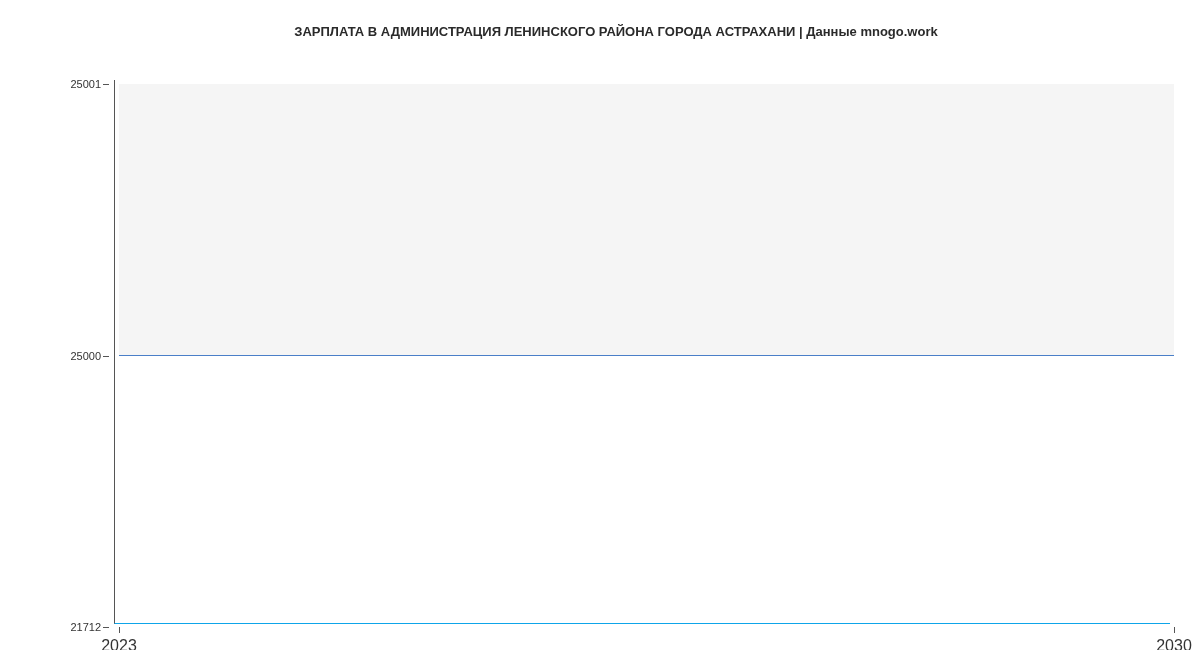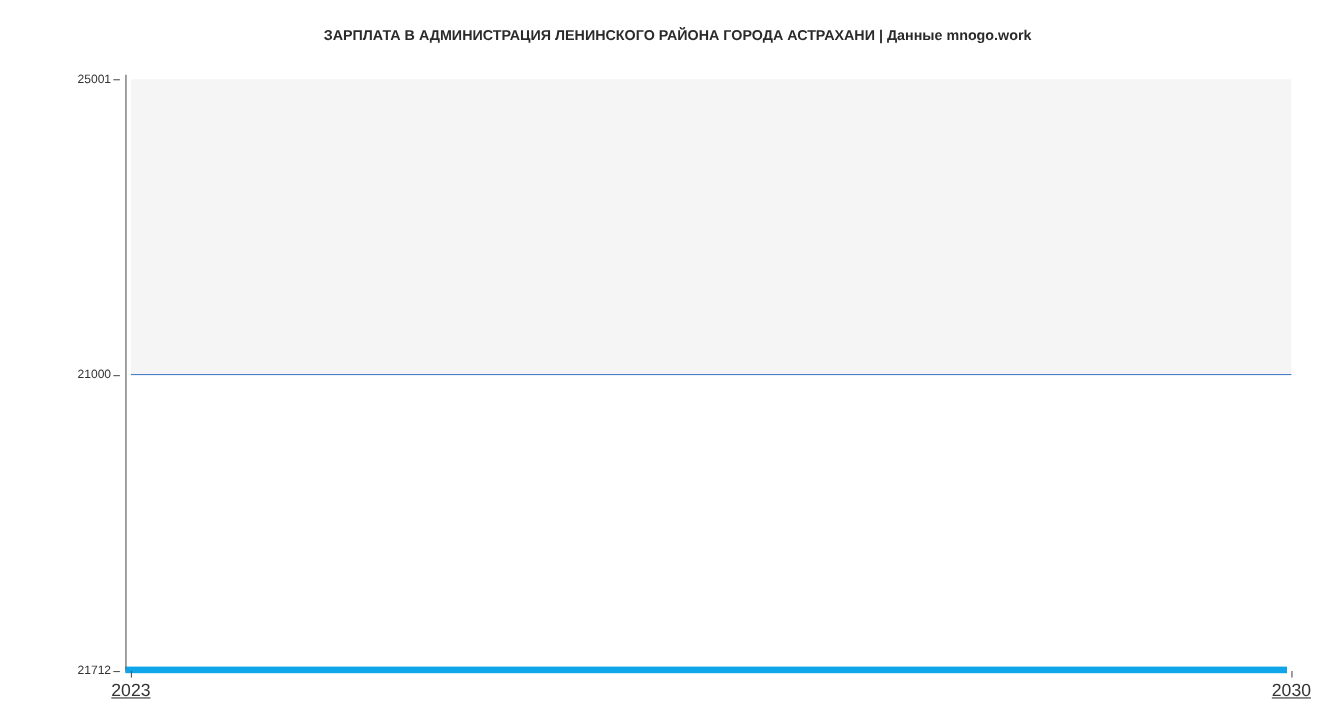--- a/index.html
+++ b/index.html
@@ -26,26 +26,26 @@
       top: 8px;
       left: 0;
       width: 100%;
       text-align: center;
       font-size: 13px;
       font-weight: bold;
       color: #2a2a2a;
     }
     .plot-area {
       position: absolute;
-      top: 52px;
+      top: 64px;
       left: 98px;
       width: 1056px;
       height: 544px;
       border-left: 1px solid #555;
-      border-bottom: 6px solid #0ea5e9;
+      border-bottom: 1px solid #0ea5e9;
     }
     .filled-area {
       position: absolute;
       top: 0;
       left: 0;
       width: 100%;
       height: 50%;
       background: #f5f5f5;
     }
     .data-line {
@@ -96,21 +96,21 @@
   <div class="chart-title">ЗАРПЛАТА В АДМИНИСТРАЦИЯ ЛЕНИНСКОГО РАЙОНА ГОРОДА АСТРАХАНИ | Данные mnogo.work</div>
 
   <div class="plot-area">
     <div class="filled-area"></div>
     <div class="data-line"></div>
 
     <div class="y-tick" style="top:0%"></div>
     <div class="y-tick-label" style="top:0%">25001</div>
 
     <div class="y-tick" style="top:50%"></div>
-    <div class="y-tick-label" style="top:50%">21000</div>
+    <div class="y-tick-label" style="top:50%">25000</div>
 
     <div class="y-tick" style="top:100%"></div>
     <div class="y-tick-label" style="top:100%">21712</div>
 
     <div class="x-tick" style="left:0%"></div>
     <div class="x-tick-label" style="left:0%">2023</div>
 
     <div class="x-tick" style="left:100%"></div>
     <div class="x-tick-label" style="left:100%">2030</div>
   </div>

